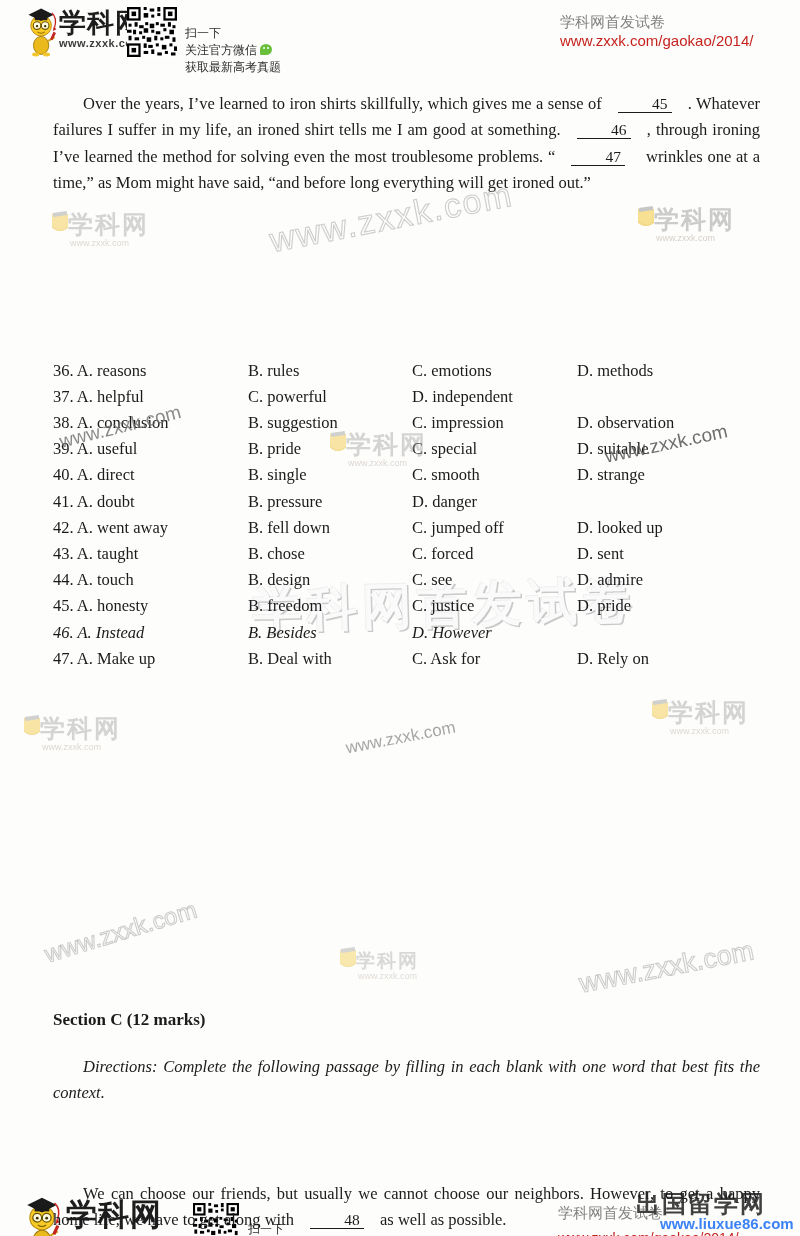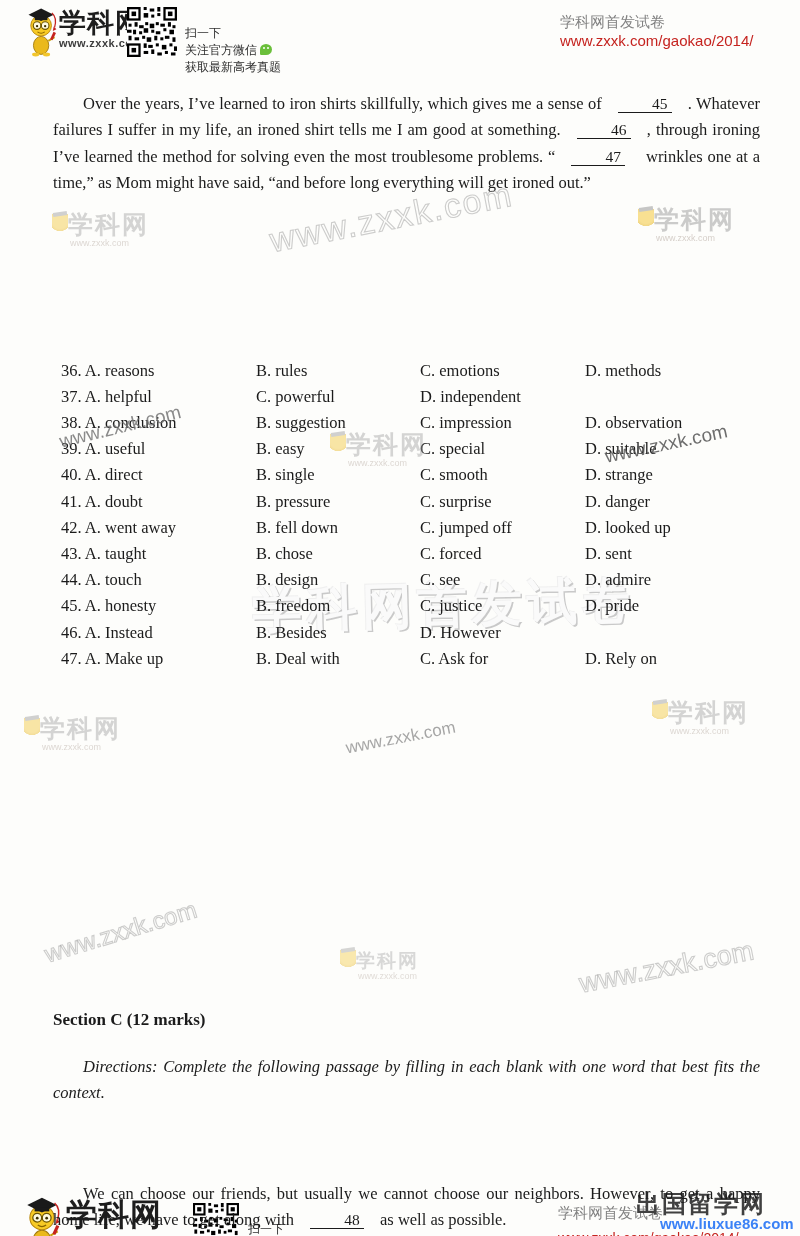--- a/index.html
+++ b/index.html
@@ -23,22 +23,22 @@
   .bodytext{font-size:16.5px;line-height:26.4px;text-align:justify;}
   .bodytext p{margin:0;text-indent:30px;}
   .blank{display:inline-block;min-width:46px;padding:0 4px;margin:0 16px;text-align:center;
          border-bottom:1.4px solid #1b1b1b;line-height:17px;font-size:15.5px;}
   .sec-head{font-size:17px;font-weight:bold;}
   .directions{font-size:16.5px;line-height:26.6px;font-weight:normal;font-style:italic;text-align:justify;}
   .directions .ind{display:inline-block;width:30px;}
 
   
   .opt-row{display:grid;grid-template-columns:195px 164px 165px auto;height:26.2px;line-height:26.2px;font-size:16.5px;}
-  .opt-row.it{}
-  .opt-cell{white-space:nowrap;overflow:visible;margin-left:8px;}
+  .opt-row.it{font-style:italic;}
+  .opt-cell{white-space:nowrap;overflow:visible;}
 
   
   .strip{position:absolute;left:0;top:1183px;width:800px;height:53px;overflow:hidden;}
   .strip .logo-cn{font-size:31px;line-height:32px;}
   .liuxue-t{font-family:Liberation Serif, serif;font-weight:bold;font-size:24px;color:#404040;letter-spacing:2px;line-height:26px;}
   .liuxue-u{font-family:"Liberation Sans",sans-serif;font-weight:bold;font-size:15px;color:#3b82f6;}
 
   
   .wm{position:absolute;pointer-events:none;white-space:nowrap;}
   .wm-url{font-family:"Liberation Sans",sans-serif;color:#8a8a8a;opacity:.55;}
@@ -214,34 +214,33 @@
         <div class="opt-cell">D. independent</div>
       </div>
       <div class="opt-row">
         <div class="opt-cell">38. A. conclusion</div>
         <div class="opt-cell">B. suggestion</div>
         <div class="opt-cell">C. impression</div>
         <div class="opt-cell">D. observation</div>
       </div>
       <div class="opt-row">
         <div class="opt-cell">39. A. useful</div>
-        <div class="opt-cell">B. easy</div>
+        <div class="opt-cell">B. pride</div>
         <div class="opt-cell">C. special</div>
         <div class="opt-cell">D. suitable</div>
       </div>
       <div class="opt-row">
         <div class="opt-cell">40. A. direct</div>
         <div class="opt-cell">B. single</div>
         <div class="opt-cell">C. smooth</div>
         <div class="opt-cell">D. strange</div>
       </div>
       <div class="opt-row">
         <div class="opt-cell">41. A. doubt</div>
         <div class="opt-cell">B. pressure</div>
-        <div class="opt-cell">C. surprise</div>
         <div class="opt-cell">D. danger</div>
       </div>
       <div class="opt-row">
         <div class="opt-cell">42. A. went away</div>
         <div class="opt-cell">B. fell down</div>
         <div class="opt-cell">C. jumped off</div>
         <div class="opt-cell">D. looked up</div>
       </div>
       <div class="opt-row">
         <div class="opt-cell">43. A. taught</div>

